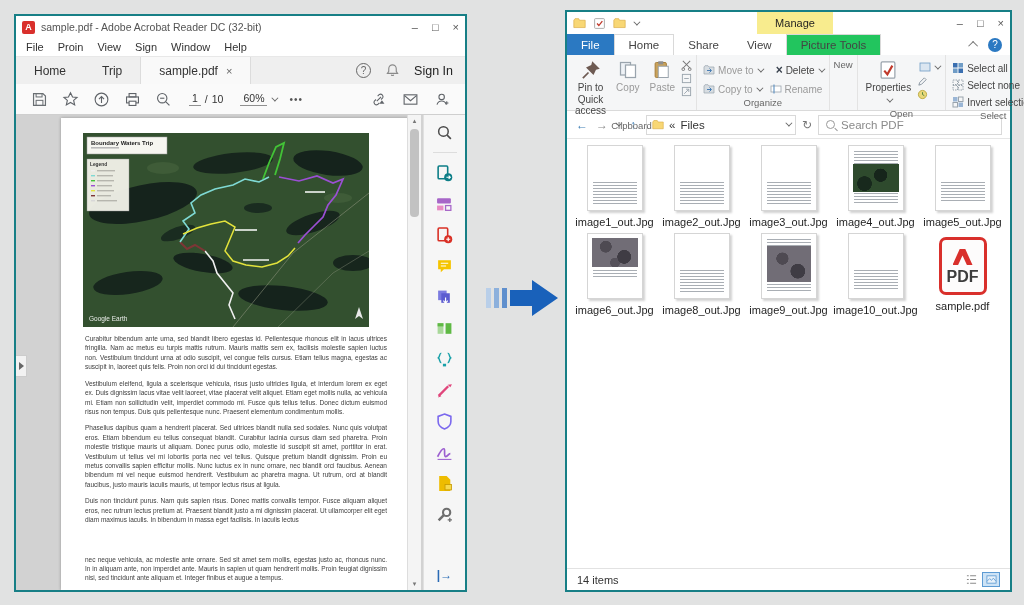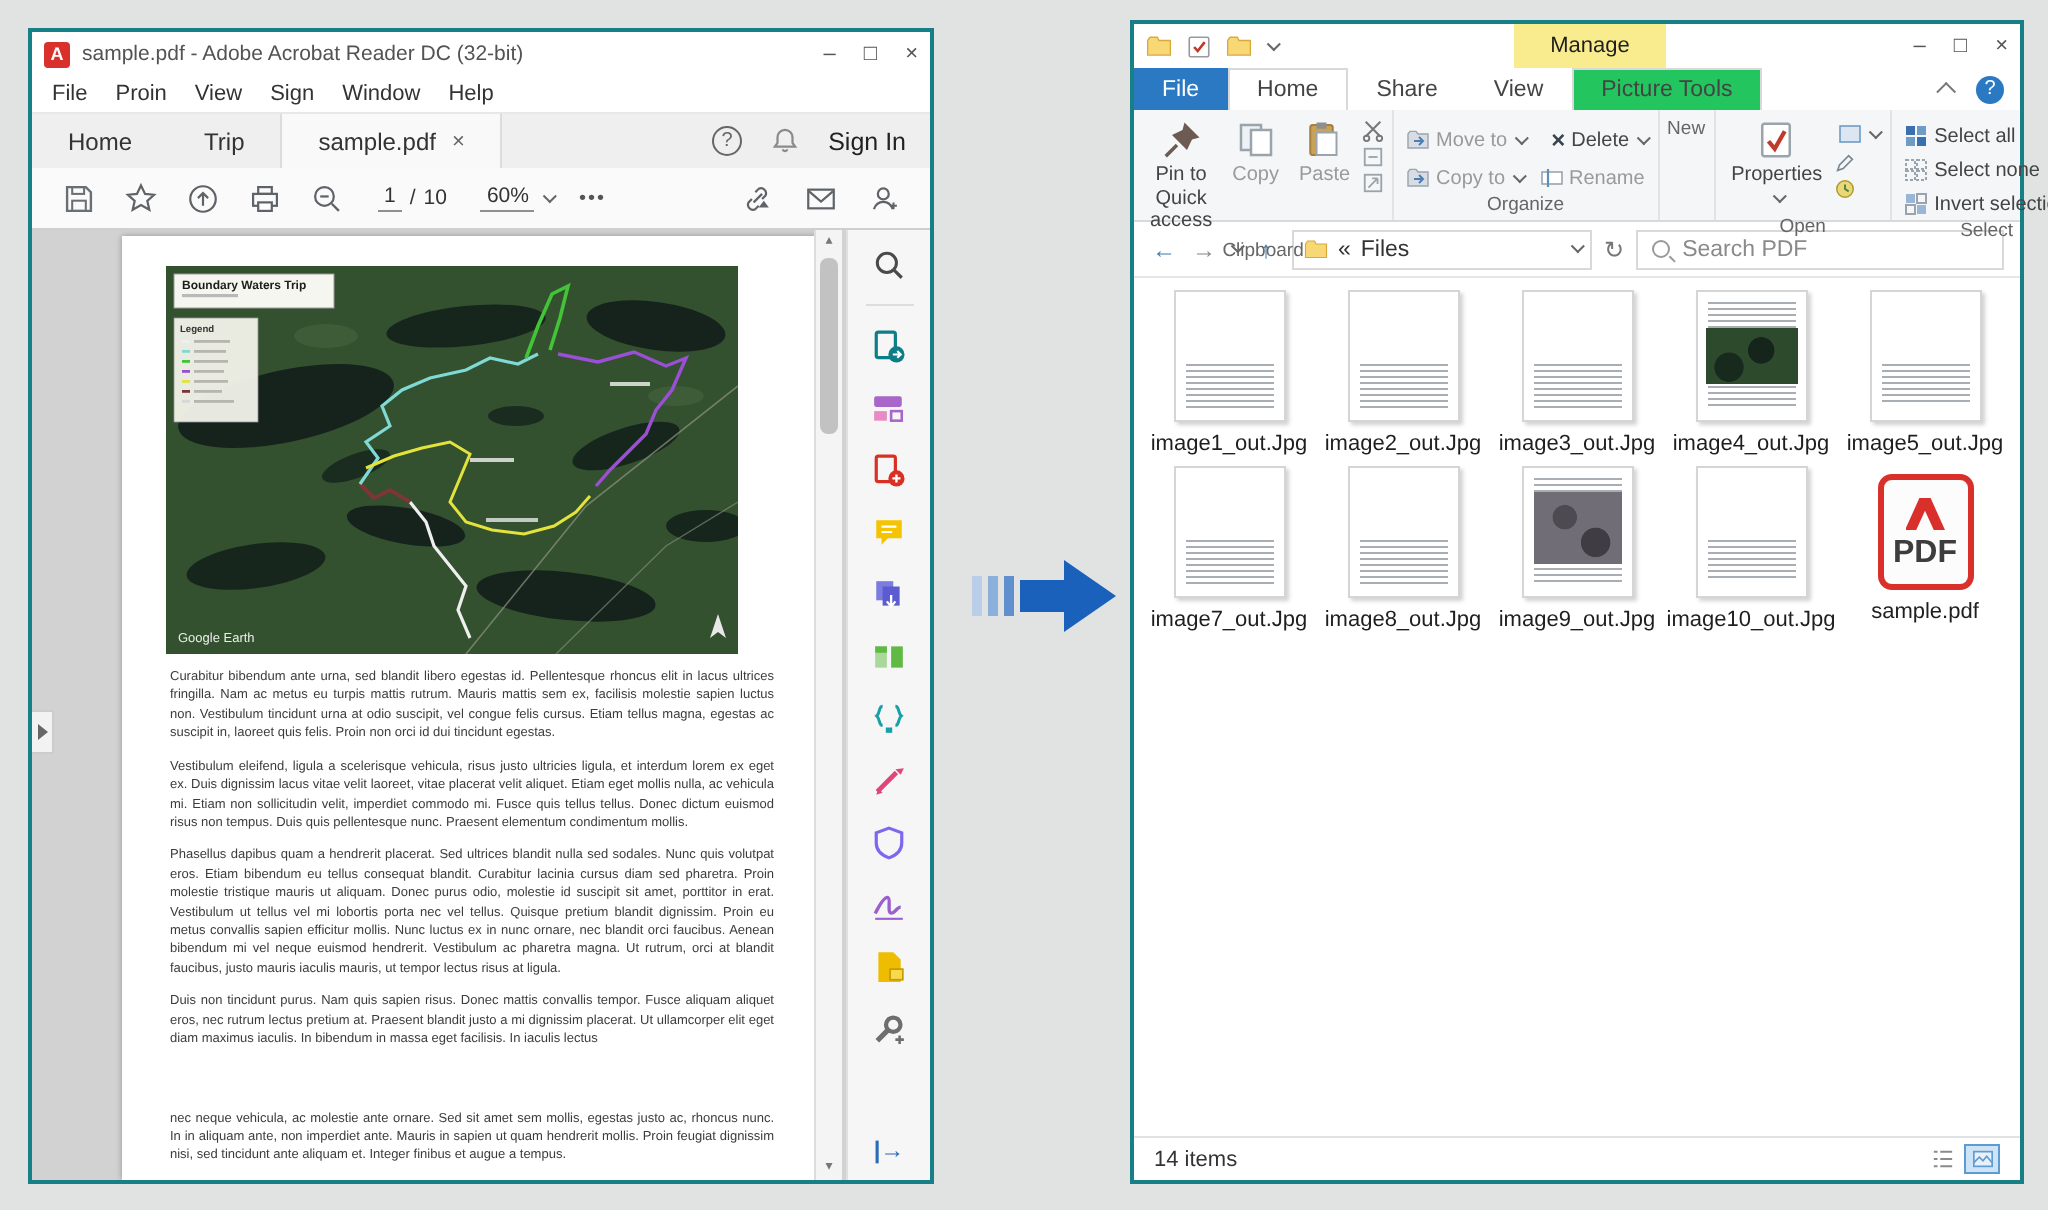--- a/index.html
+++ b/index.html
@@ -620,22 +620,22 @@
     </div>
       <div class="file-item">
       <div class="thumb t-map-top t-map-mid"></div>
       <div class="fname">image4_out.Jpg</div>
     </div>
       <div class="file-item">
       <div class="thumb t-map-top t-text-top"></div>
       <div class="fname">image5_out.Jpg</div>
     </div>
       <div class="file-item">
-      <div class="thumb t-map-top t-text"></div>
-      <div class="fname">image7_out.Jpg</div>
+      <div class="thumb t-map-top t-city-full"></div>
+      <div class="fname">image6_out.Jpg</div>
     </div>
       <div class="file-item">
       <div class="thumb t-map-top t-text"></div>
       <div class="fname">image8_out.Jpg</div>
     </div>
       <div class="file-item">
       <div class="thumb t-map-top t-city-mid"></div>
       <div class="fname">image9_out.Jpg</div>
     </div>
       <div class="file-item">

